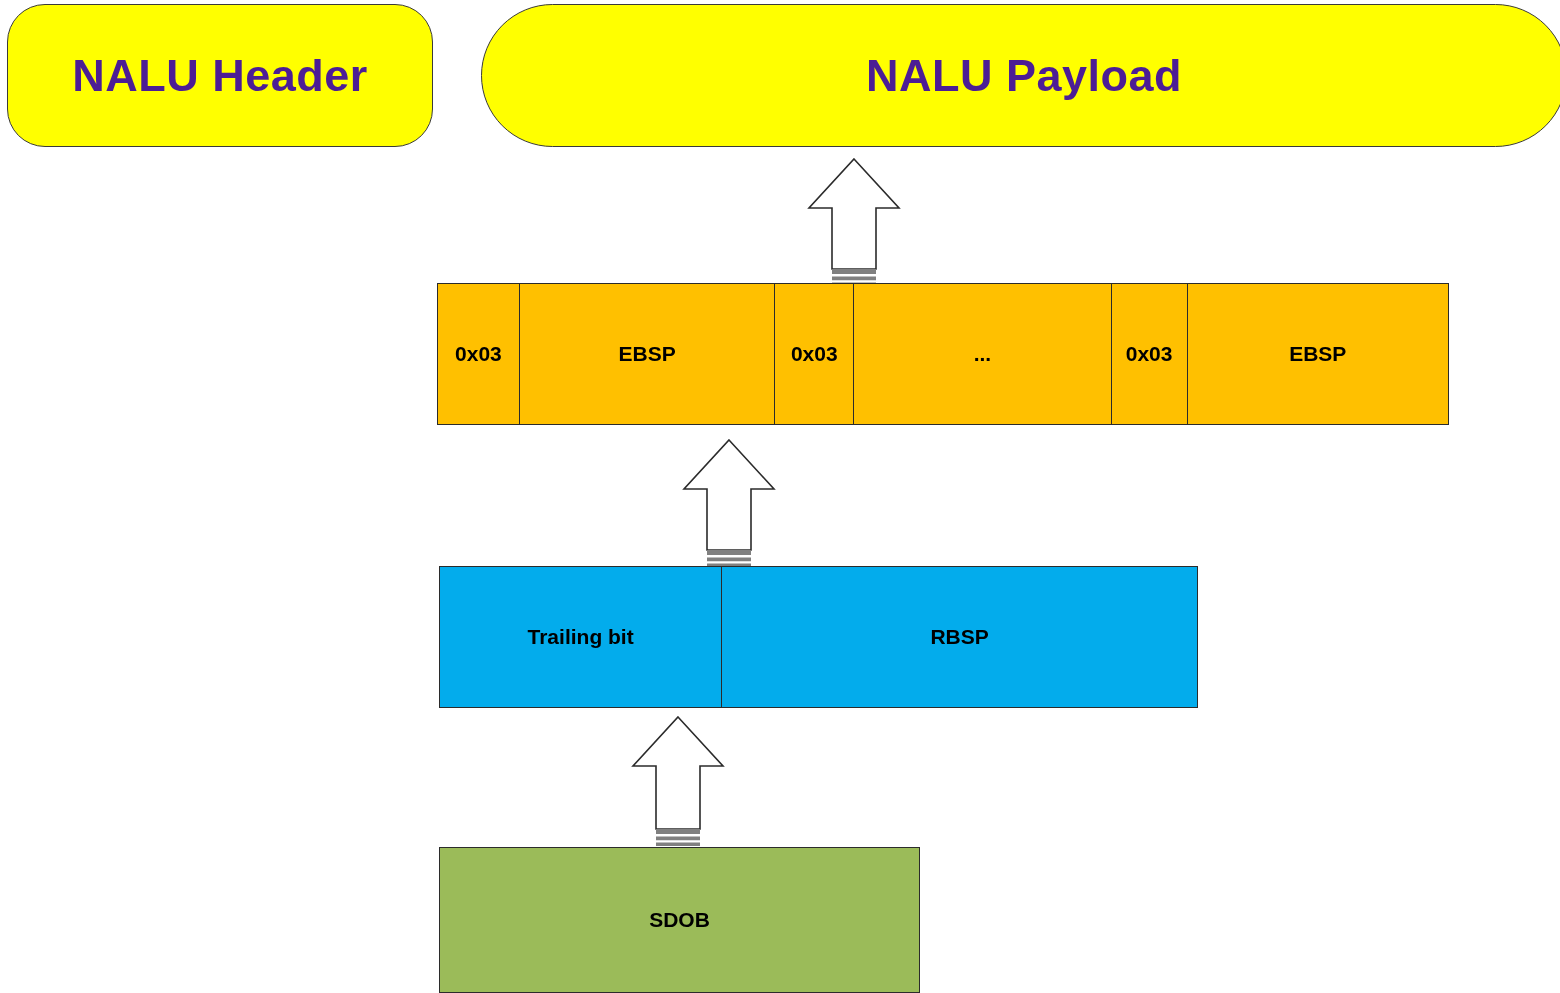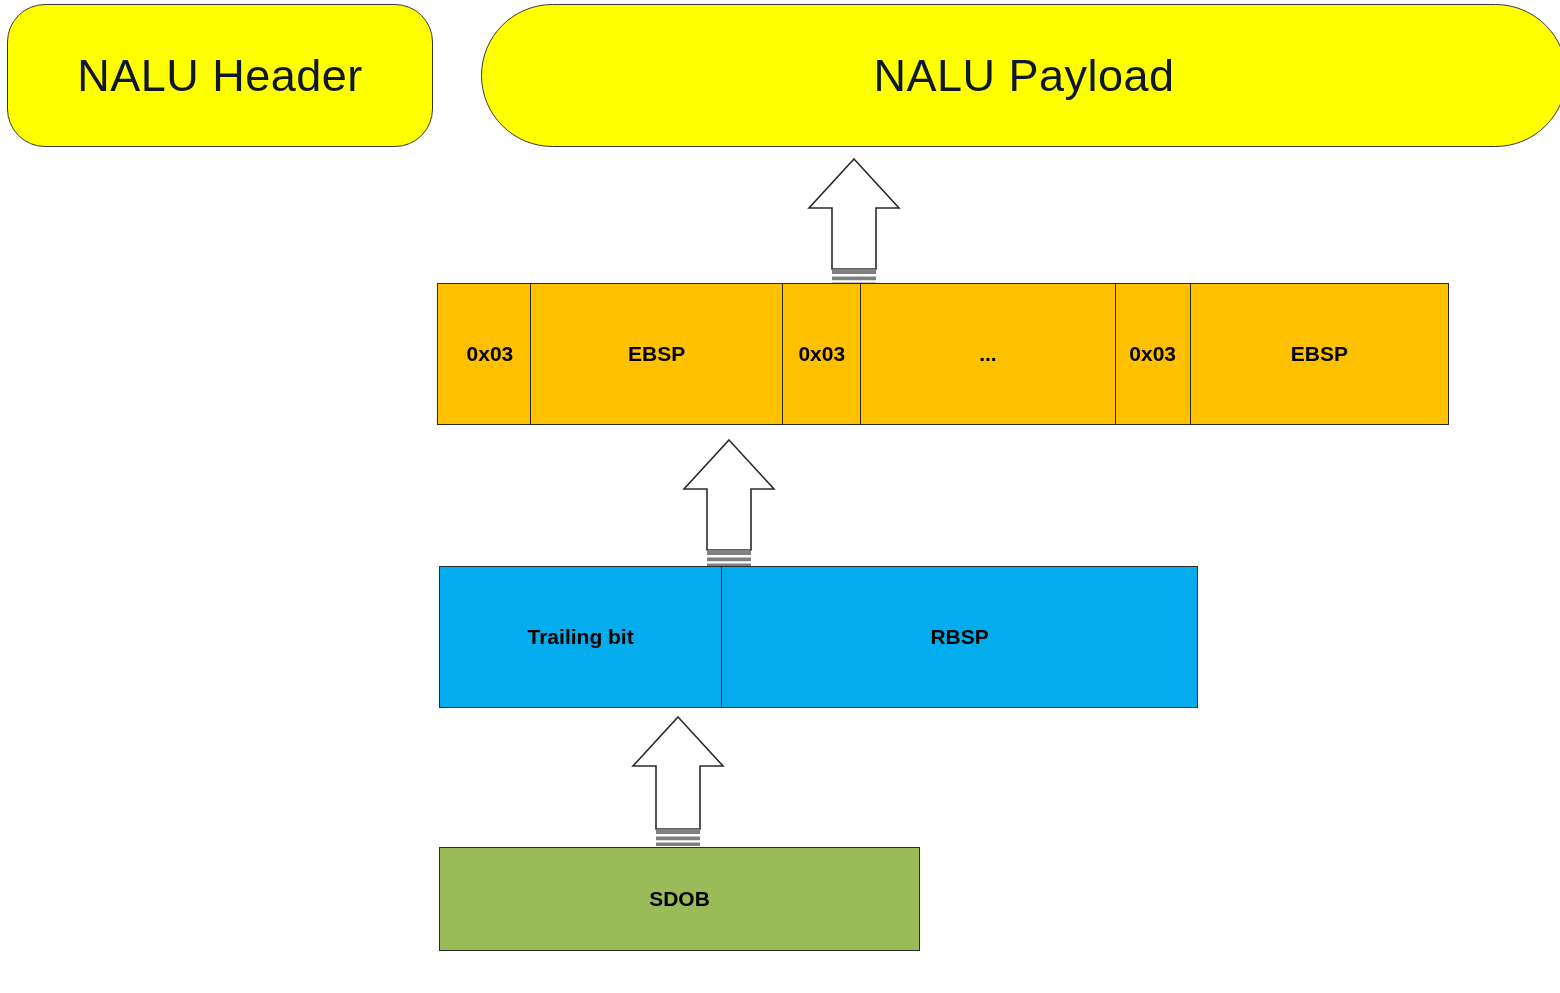--- a/index.html
+++ b/index.html
@@ -21,22 +21,22 @@
 
   
   .capsule {
     position: absolute;
     box-sizing: border-box;
     background: #FFFF00;
     border: 1px solid #3a3a3a;
     display: flex;
     align-items: center;
     justify-content: center;
-    color: #0f172a;
-    font-weight: normal;
+    color: #4c1d95;
+    font-weight: bold;
     letter-spacing: 0.5px;
   }
   #nalu-header-box {
     left: 7px;  top: 4px;
     width: 426px; height: 143px;
     border-radius: 38px;
     font-size: 45px;
   }
   #nalu-payload-box {
     left: 481px; top: 4px;
@@ -63,30 +63,29 @@
     border-right: 1.5px solid #2b2b2b;
     overflow: hidden;
     white-space: nowrap;
   }
   .cell:last-child { border-right: none; }
 
   #ebsp-row {
     left: 437px; top: 283px;
     width: 1012px; height: 142px;
     background: #FFC000;
-    padding-left: 12px;
   }
   #rbsp-row {
     left: 439px; top: 566px;
     width: 759px; height: 142px;
     background: #03ACEC;
   }
   #sdob-row {
     left: 439px; top: 847px;
-    width: 481px; height: 104px;
+    width: 481px; height: 146px;
     background: #9BBB59;
   }
 
   
   .block-arrow {
     position: absolute;
     pointer-events: none;
   }
   .block-arrow svg { display: block; overflow: visible; }
 </style>

